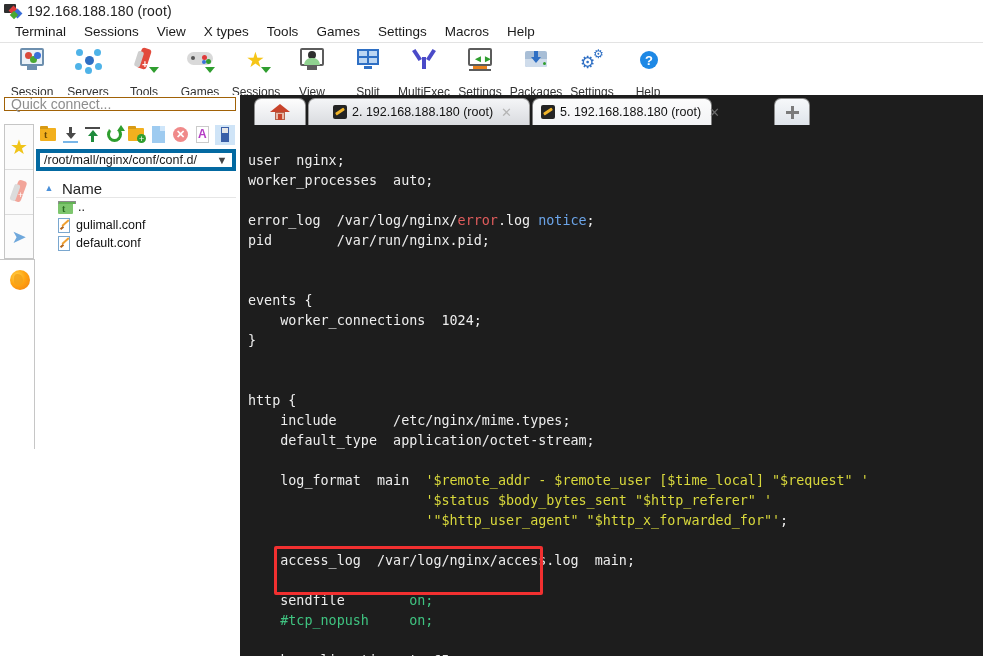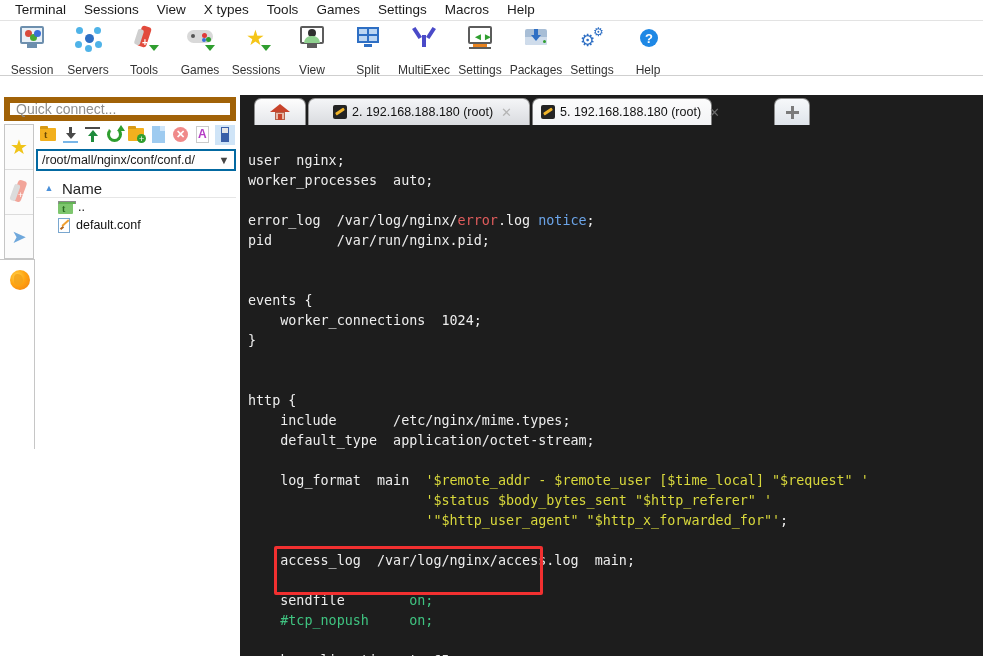--- a/index.html
+++ b/index.html
@@ -35,36 +35,36 @@
   .mon-frame{position:absolute;left:5px;top:1px;width:24px;height:18px;border:2px solid #6d8fae;border-radius:2px;background:#eaf1f7;box-sizing:border-box;}
   .mon-stand{position:absolute;left:12px;top:19px;width:10px;height:4px;background:#6d8fae;}
   .dotr{position:absolute;width:7px;height:7px;border-radius:50%;}
   .grn-arrow{position:absolute;right:2px;bottom:0px;width:0;height:0;border-left:5px solid transparent;border-right:5px solid transparent;border-top:6px solid #2f9e2f;}
 
   
   .main{position:absolute;left:0;top:95px;width:983px;height:561px;}
 
   
   .leftpanel{position:absolute;left:0;top:0;width:240px;height:561px;background:#fff;}
-  .quick{position:absolute;left:4px;top:2px;width:232px;height:24px;border:6px solid #a16207;background:#fff;box-sizing:border-box;
+  .quick{position:absolute;left:4px;top:2px;width:232px;height:14px;border:1px solid #a16207;background:#fff;box-sizing:border-box;
     display:flex;align-items:center;padding-left:6px;font-size:14px;color:#8e8e8e;}
   .sidetabs{position:absolute;left:4px;top:29px;width:30px;height:135px;border:1px solid #c6c6c6;background:#fbfbfb;box-sizing:border-box;}
   .sidetab{height:44px;border-bottom:1px solid #dcdcdc;display:flex;align-items:center;justify-content:center;position:relative;cursor:default;}
   .sidetab:last-child{border-bottom:none;}
   .globe{position:absolute;left:10px;top:175px;width:20px;height:20px;border-radius:50%;
     background:radial-gradient(circle at 35% 32%, #ffd24a 0%, #ffa412 45%, #f07c10 100%);}
   .globe:after{content:"";position:absolute;left:4px;top:4px;width:9px;height:11px;
     background:#f3a21b;border-radius:40% 60% 50% 40%;opacity:.85;}
   .vline{position:absolute;left:34px;top:164px;width:1px;height:190px;background:#c6c6c6;}
   .hline{position:absolute;left:0px;top:164px;width:35px;height:1px;background:#c6c6c6;}
 
   .browser{position:absolute;left:36px;top:28px;width:200px;height:330px;}
   .fbtools{height:24px;display:flex;align-items:center;gap:2px;padding-left:3px;}
   .fbi{width:20px;height:20px;position:relative;cursor:default;}
-  .pathrow{margin-top:2px;height:22px;border:2px solid #0369a1;background:#fff;display:flex;align-items:center;box-sizing:border-box;}
+  .pathrow{margin-top:2px;height:22px;border:4px solid #0369a1;background:#fff;display:flex;align-items:center;box-sizing:border-box;}
   .pathtxt{flex:1;font-size:12.5px;color:#1a1a1a;padding-left:4px;white-space:nowrap;overflow:hidden;}
   .chev{width:20px;text-align:center;color:#444;font-size:11px;}
   .listhdr{margin-top:8px;height:18px;display:flex;align-items:center;border-bottom:1px solid #e6e6e6;}
   .sortcaret{width:26px;text-align:center;color:#4a90d9;font-size:9px;}
   .hdrname{font-size:15px;color:#222;}
   .frow{height:18px;display:flex;align-items:center;padding-left:22px;cursor:default;}
   .fname{font-size:12.5px;color:#111;margin-left:5px;}
 
   
   .ico-up{width:15px;height:13px;position:relative;}
@@ -113,20 +113,29 @@
   .c-yel{color:#d8d83c;}
   .c-grn{color:#3fc380;}
 
   .hlbox{position:absolute;left:34px;top:421px;width:263px;height:43px;border:3px solid #f23030;border-radius:2px;pointer-events:none;}
 </style>
 </head>
 <body>
 
 <div class="app">
 
+  <div class="titlebar">
+    <div class="title-icon">
+      <div class="mon"></div>
+        <div class="d1"></div>
+        <div class="d2"></div>
+        <div class="d3"></div>
+    </div>
+    <div class="title-text">192.168.188.180 (root)</div>
+  </div>
 
   <div class="menubar">
     <div class="menuitem">Terminal</div>
     <div class="menuitem">Sessions</div>
     <div class="menuitem">View</div>
     <div class="menuitem">X types</div>
     <div class="menuitem">Tools</div>
     <div class="menuitem">Games</div>
     <div class="menuitem">Settings</div>
     <div class="menuitem">Macros</div>
@@ -347,20 +356,28 @@
               <span class="t">t</span>
           </span>
           <span class="fname">..</span>
         </div>
         <div class="frow">
           <span class="ico-doc">
             <span class="pg"></span>
               <span class="pen"></span>
               <span class="pen2"></span>
           </span>
+          <span class="fname">gulimall.conf</span>
+        </div>
+        <div class="frow">
+          <span class="ico-doc">
+            <span class="pg"></span>
+              <span class="pen"></span>
+              <span class="pen2"></span>
+          </span>
           <span class="fname">default.conf</span>
         </div>
 
       </div>
     </div>
 
     <div class="termwrap">
 
       <div class="tabstrip">
         <div class="darkbg"></div>

